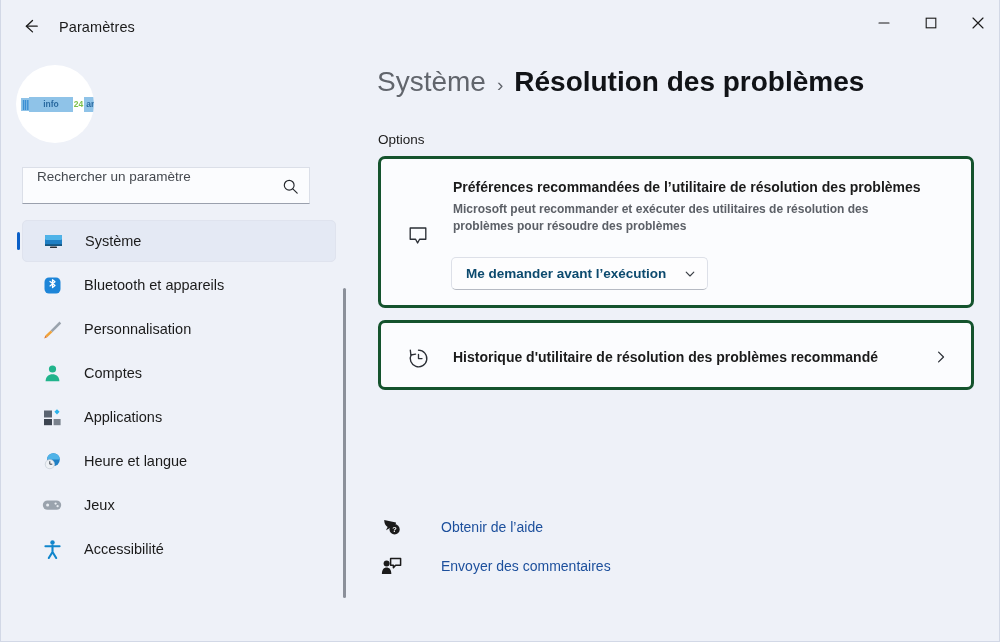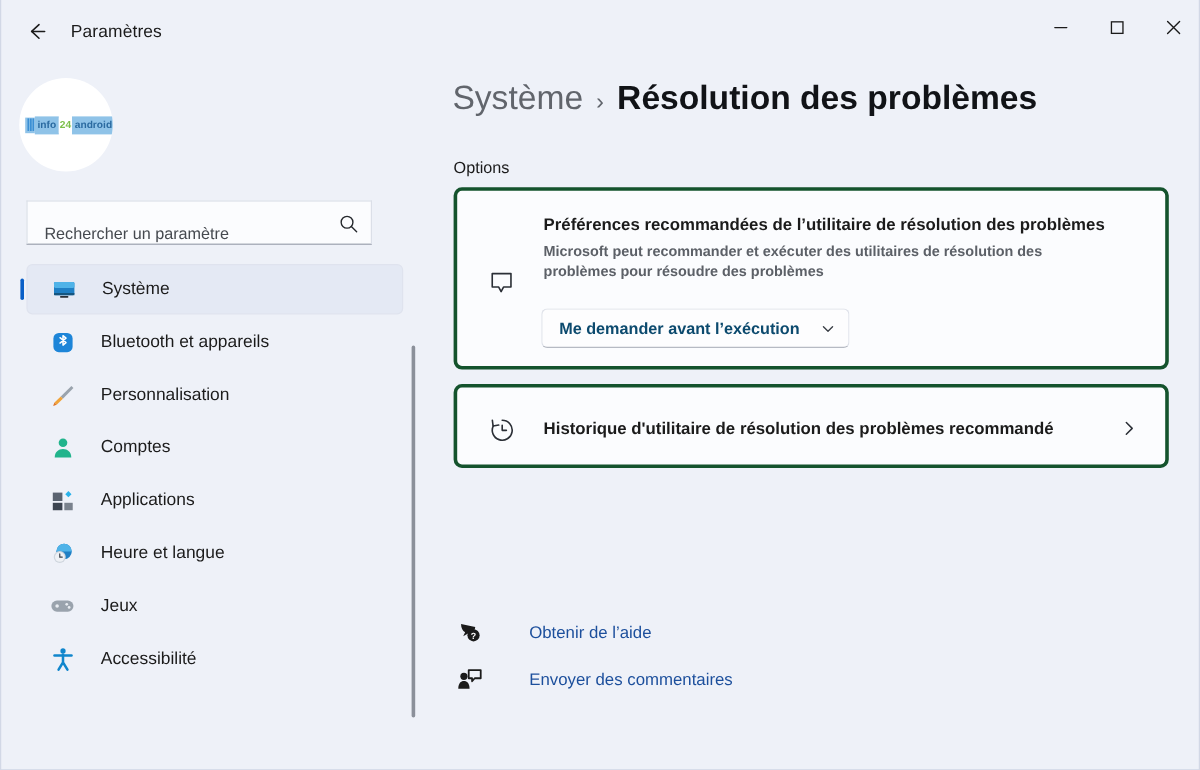--- a/index.html
+++ b/index.html
@@ -82,35 +82,35 @@
     width: 68px; height: 13px;
     display: flex;
     align-items: center;
     font-size: 8.5px;
     line-height: 13px;
     font-family: "Liberation Sans", sans-serif;
     font-weight: bold;
     white-space: nowrap;
   }
   .lg-bars { color: #3b8fd4; letter-spacing: -1px; font-size: 11px; padding: 0 1px; background:#8fc3e8; }
-  .lg-info { background: #8fc3e8; color: #2a6aa0; padding: 1px 2px; }
+  .lg-info { background: #8fc3e8; color: #2a6aa0; padding: 1px 14px; }
   .lg-mid { color: #7cbf4a; padding: 0 1px; background:#ffffff;}
   .lg-android { background: #8fc3e8; color: #2a6aa0; padding: 1px 2px; }
 
   .search-box {
     position: absolute;
     left: 21px; top: 119px;
     width: 288px;
     height: 37px;
     background: #fbfcfe;
     border: 1px solid #dbdfe8;
     border-bottom: 1px solid #9aa0ad;
     border-radius: 0;
     display: flex;
-    align-items: flex-end;
+    align-items: flex-start;
     box-sizing: border-box;
     cursor: text;
   }
   .search-input {
     border: none;
     outline: none;
     background: transparent;
     font-family: "Liberation Sans", sans-serif;
     font-size: 13.5px;
     color: #1b1b1b;

